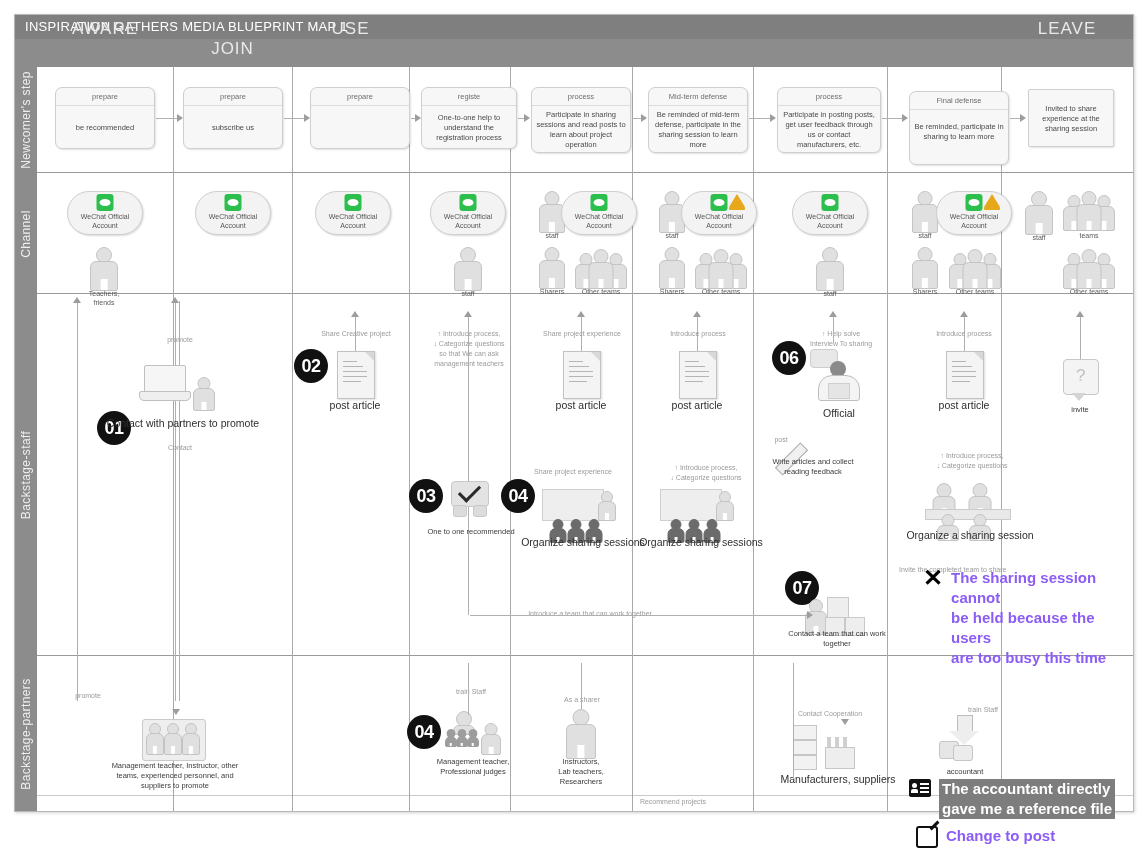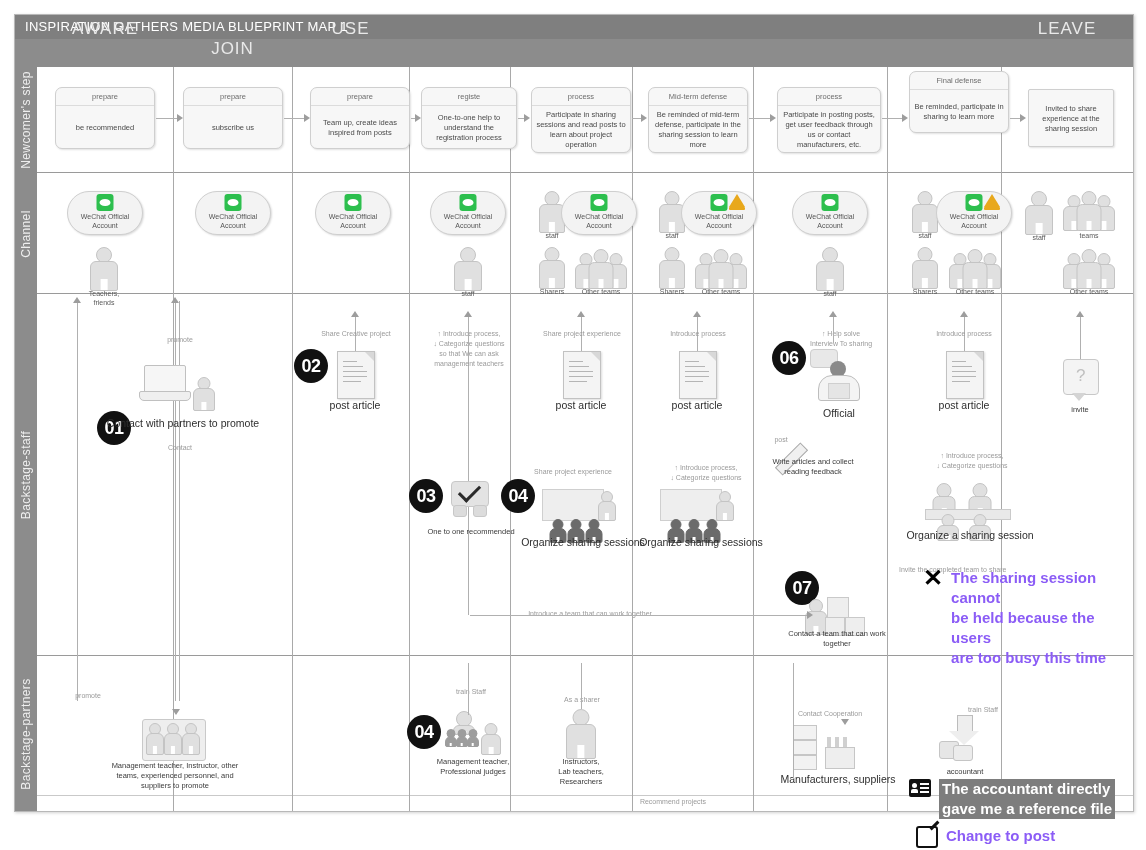--- a/index.html
+++ b/index.html
@@ -149,39 +149,38 @@
   <div class="stepcard" style="left:40px;top:72px;width:100px;height:62px;">
     <div class="hd">prepare</div>
     <div class="bd" style="height:44px;">be recommended</div>
       </div>
   <div class="stepcard" style="left:168px;top:72px;width:100px;height:62px;">
     <div class="hd">prepare</div>
     <div class="bd" style="height:44px;">subscribe us</div>
       </div>
   <div class="stepcard" style="left:295px;top:72px;width:100px;height:62px;">
     <div class="hd">prepare</div>
-    <div class="bd" style="height:44px;">Team up, create ideas inspired from posts</div>
       </div>
   <div class="stepcard" style="left:406px;top:72px;width:96px;height:62px;">
     <div class="hd">registe</div>
     <div class="bd" style="height:44px;">One-to-one help to understand the registration process</div>
       </div>
   <div class="stepcard" style="left:516px;top:72px;width:100px;height:66px;">
     <div class="hd">process</div>
     <div class="bd" style="height:48px;">Participate in sharing sessions and read posts to learn about project operation</div>
       </div>
   <div class="stepcard" style="left:633px;top:72px;width:100px;height:66px;">
     <div class="hd">Mid-term defense</div>
     <div class="bd" style="height:48px;">Be reminded of mid-term defense, participate in the sharing session to learn more</div>
       </div>
   <div class="stepcard" style="left:762px;top:72px;width:104px;height:66px;">
     <div class="hd">process</div>
     <div class="bd" style="height:48px;">Participate in posting posts, get user feedback through us or contact manufacturers, etc.</div>
       </div>
-  <div class="stepcard" style="left:894px;top:56px;width:100px;height:62px;">
+  <div class="stepcard" style="left:894px;top:76px;width:100px;height:74px;">
     <div class="hd">Final defense</div>
     <div class="bd" style="height:44px;">Be reminded, participate in sharing to learn more</div>
       </div>
   <div class="stepcard" style="left:1013px;top:74px;width:86px;height:58px;border-radius:2px;">
     <div class="bd" style="height:58px;">Invited to share experience at the sharing session</div>
       </div>
 
   <div class="conn h" style="left:141px;top:103px;width:22px;"></div>
   <div class="arrow-rt" style="left:162px;top:99px;"></div>
   <div class="conn h" style="left:269px;top:103px;width:21px;"></div>

